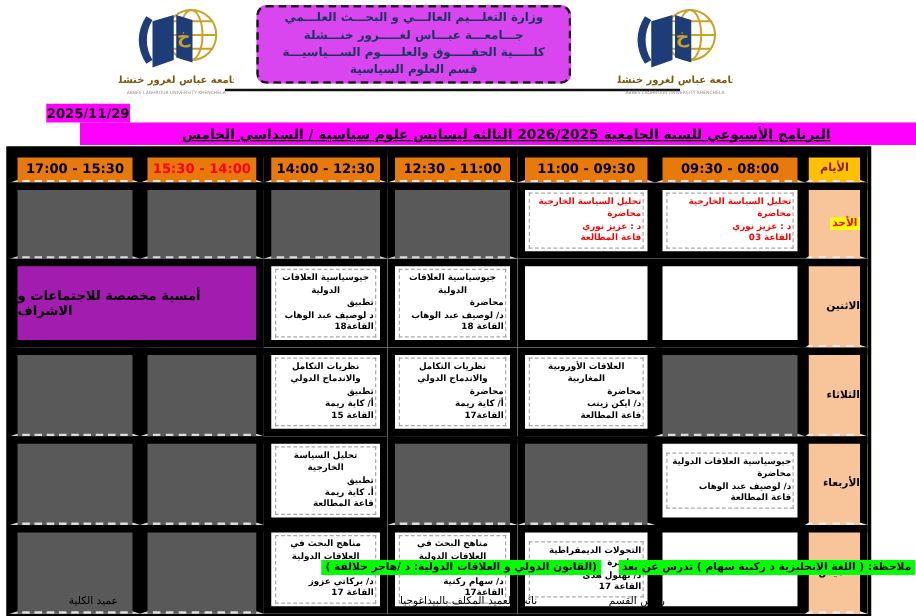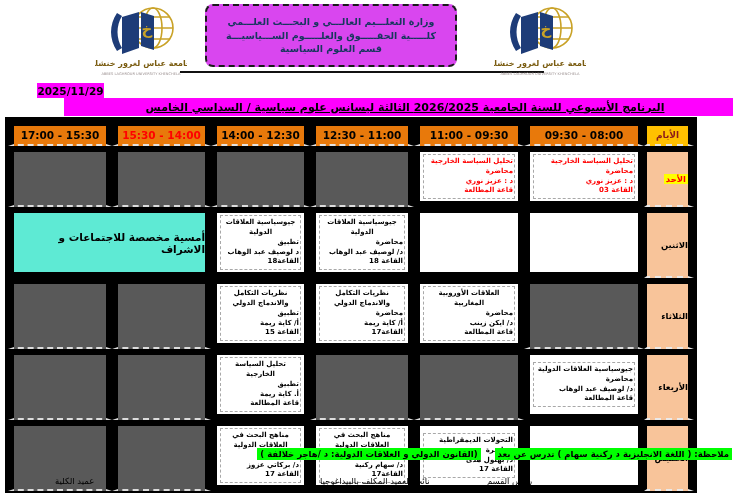--- a/index.html
+++ b/index.html
@@ -54,21 +54,21 @@
   .day-cell {
     background:#F8C49A; text-align:right; vertical-align:middle;
     font-weight:bold; font-size:8.5px; color:#000;
     border-left:3px solid #000 !important; border-bottom:2px dashed #e9e9e9 !important;
   }
   .day-cell .hl { background:#FFFF00; color:#FF0000; padding:0 2px; }
   .cell-gray  { background:#595959; border-bottom:2px dashed #dcdcdc !important; }
   .cell-empty { background:#ffffff; }
   .cell-slot  { background:#ffffff; vertical-align:middle; }
   .cell-meeting {
-    background:#5eead4; text-align:right; vertical-align:middle;
+    background:#a21caf; text-align:left; vertical-align:middle;
     font-weight:bold; font-size:10.5px; color:#000; direction:rtl;
   }
   .course {
     margin:2px 3px; border:1px dashed #a8a8a8; background:#fff;
     display:flex; flex-direction:column; justify-content:center; align-items:flex-start;
     direction:rtl; text-align:center; font-weight:bold; font-size:7px;
     line-height:1.4; color:#000; padding:2px 1px; min-height:40px;
   }
   .course.red { color:#FF0000; }
 
@@ -114,20 +114,21 @@
       <path d="M27,14 l17,-5 v36 l-17,6 z" fill="#1E3C78"></path>
       <path d="M46,9 l13,4 v34 l-13,-4 z" fill="#1E3C78"></path>
       <text x="52" y="31" font-size="15" font-weight="bold" fill="#C9A227" text-anchor="middle">خ</text>
       <text x="46" y="63" font-size="8" font-weight="bold" fill="#7a5c10" text-anchor="middle" direction="rtl">جامعة عباس لغرور خنشلة</text>
       <text x="46" y="72" font-size="3.6" fill="#9a8f8f" text-anchor="middle">ABBES LAGHROUR UNIVERSITY KHENCHELA</text>
     </svg>
   </div>
 
   <div class="ministry-box">
     <div>وزارة التعلـــيم العالـــي و البحـــث العلـــمي</div>
+    <div>جـــامعـــة عبـــاس لغـــــرور خنـــشلة</div>
     <div>كلـــــية الحقـــــوق والعلـــــوم الســـياسيـــة</div>
     <div>قسم العلوم السياسية</div>
   </div>
   <div class="header-underline"></div>
 
   <div class="logo right">
     <svg viewBox="0 0 92 80" width="92" height="80">
       <g stroke="#C9A227" fill="none" stroke-width="1.6">
         <circle cx="58" cy="25" r="20"></circle>
         <ellipse cx="58" cy="25" rx="9" ry="20"></ellipse>

